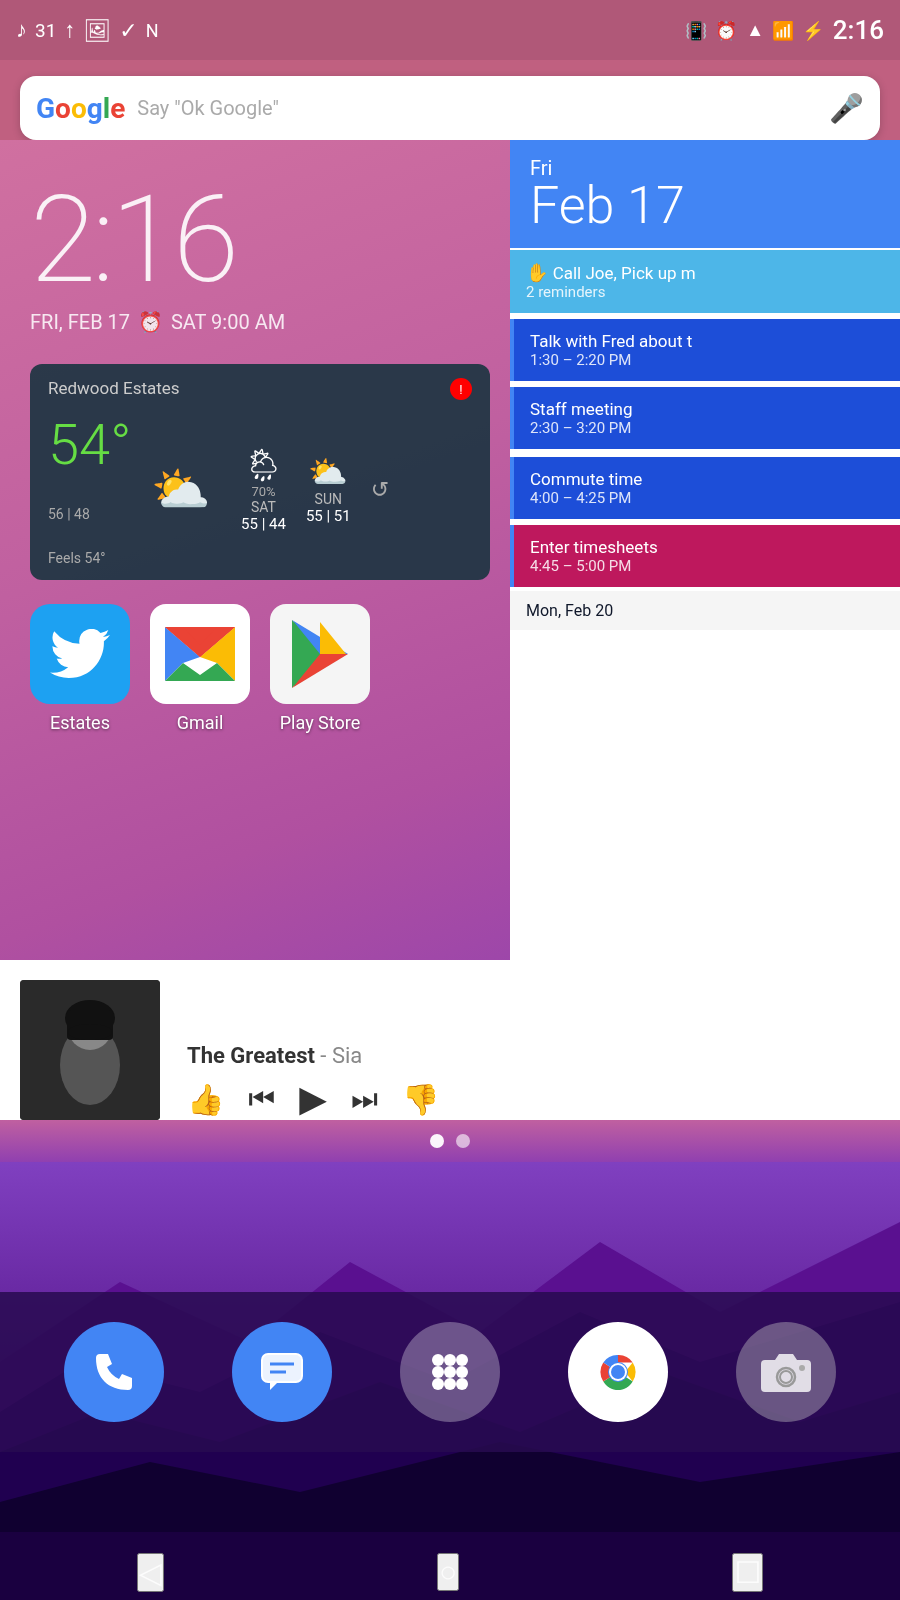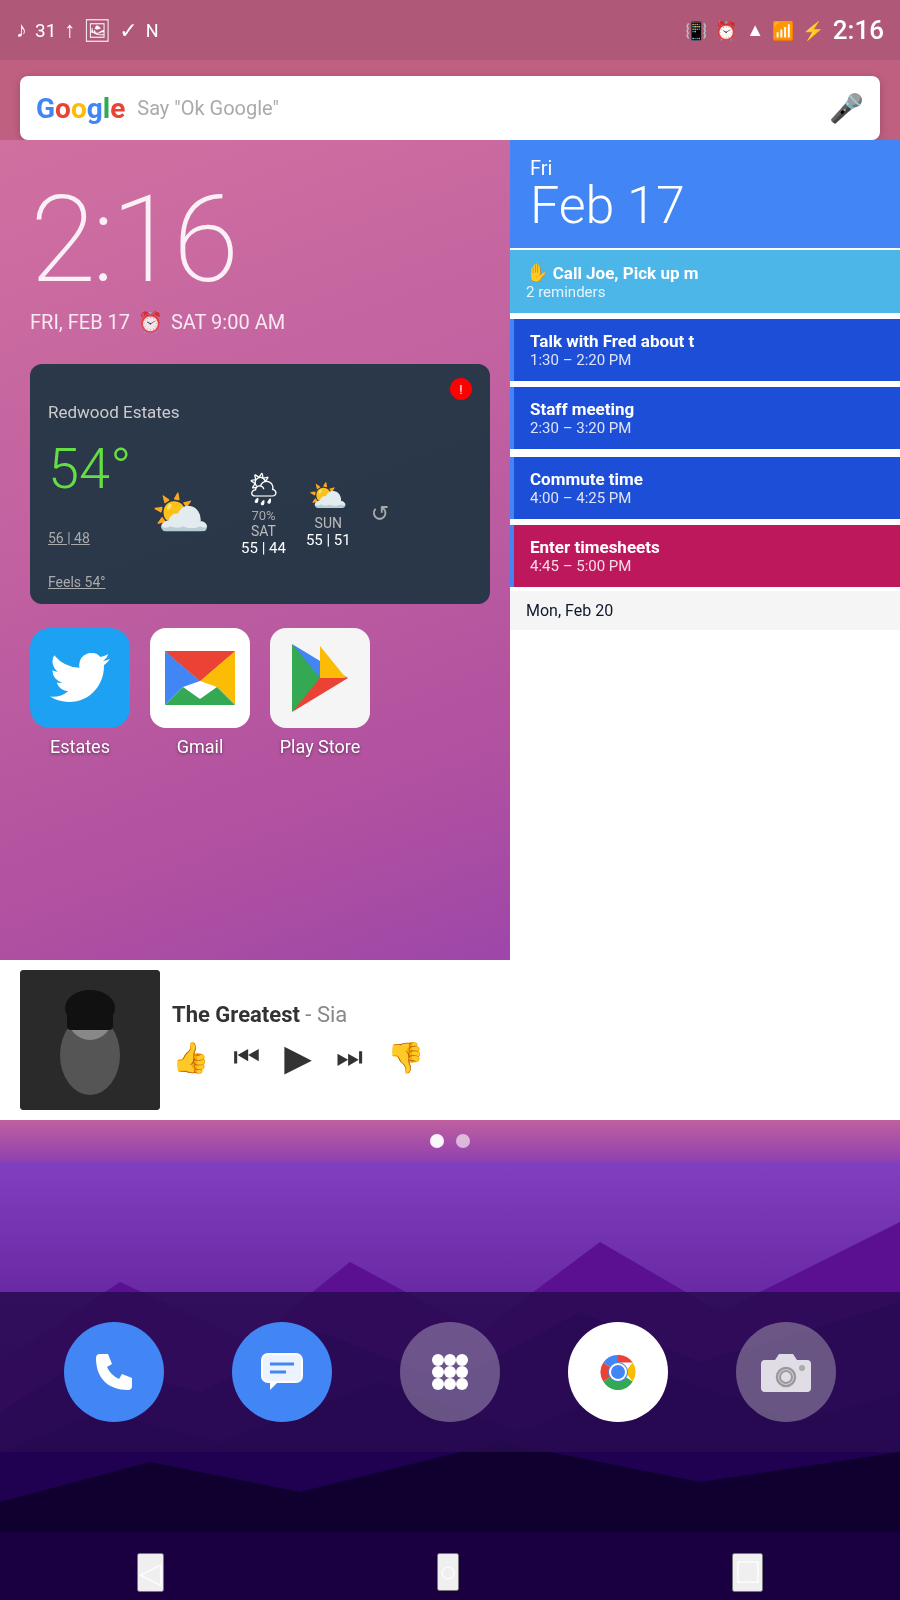--- a/index.html
+++ b/index.html
@@ -44,21 +44,21 @@
       font-size: 26px;
       font-weight: 500;
       color: white;
     }
 
     
     #search-bar {
       width: 860px;
       margin: 16px auto 0;
       background: white;
-      border-radius: 8px;
+      border-radius: 16px;
       display: flex;
       align-items: center;
       padding: 0 16px;
       height: 64px;
       box-shadow: 0 2px 8px rgba(0,0,0,0.2);
     }
     .google-logo {
       font-size: 28px;
       font-weight: bold;
       margin-right: 12px;
@@ -141,21 +141,20 @@
     }
     .weather-day {
       text-align: center;
       font-size: 15px;
     }
     .weather-day .day-name { color: #bbb; font-size: 14px; }
     .weather-day .day-temps { font-size: 15px; }
     .weather-feels {
       font-size: 14px;
       color: #aaa;
-      text-decoration: underline;
     }
     .weather-percent {
       font-size: 13px;
       color: #aaa;
     }
     .alert-badge {
       background: red;
       color: white;
       border-radius: 50%;
       width: 22px;
@@ -237,21 +236,21 @@
     .cal-event {
       padding: 12px 16px;
       border-left: 4px solid #4285F4;
       margin: 2px 0;
       background: #1d4ed8;
       color: white;
     }
     .cal-event.dark { background: #be185d; }
     .cal-event-title {
       font-size: 17px;
-      font-weight: 700;
+      font-weight: 400;
       white-space: nowrap;
       overflow: hidden;
       text-overflow: ellipsis;
     }
     .cal-event-time {
       font-size: 15px;
       color: rgba(255,255,255,0.85);
     }
     .cal-event-space {
       height: 2px;
@@ -263,23 +262,23 @@
       font-size: 16px;
       padding: 10px 16px;
     }
 
     
     #music-player {
       width: 806px;
       height: 160px;
       background: white;
       display: flex;
-      align-items: center;
+      align-items: flex-end;
       padding: 0 20px;
-      gap: 12px;
+      gap: 27px;
     }
     .music-art {
       width: 140px;
       height: 140px;
       background: #333;
       border-radius: 4px;
       overflow: hidden;
       flex-shrink: 0;
     }
     .music-art-img {
@@ -413,21 +412,21 @@
 
     <div id="clock">2:16</div>
     <div id="date-line">
       <span>FRI, FEB 17</span>
       <span class="alarm-icon">⏰</span>
       <span>SAT 9:00 AM</span>
     </div>
 
     <div id="weather-widget">
       <div class="weather-top-row">
-        <div class="weather-location" style="flex:1;text-align:left;margin-top:24px;">Redwood Estates</div>
+        <div class="weather-location" style="flex:1;text-align:left;">Redwood Estates</div>
         <div class="alert-badge">!</div>
       </div>
       <div class="weather-main" style="margin-top:6px;">
         <div class="weather-left">
           <div class="weather-temp">54°</div>
           <div class="weather-feels">56 | 48</div>
           <div class="weather-feels">Feels 54°</div>
         </div>
         <div style="font-size:48px;margin:0 10px;">⛅</div>
         <div class="weather-right">

